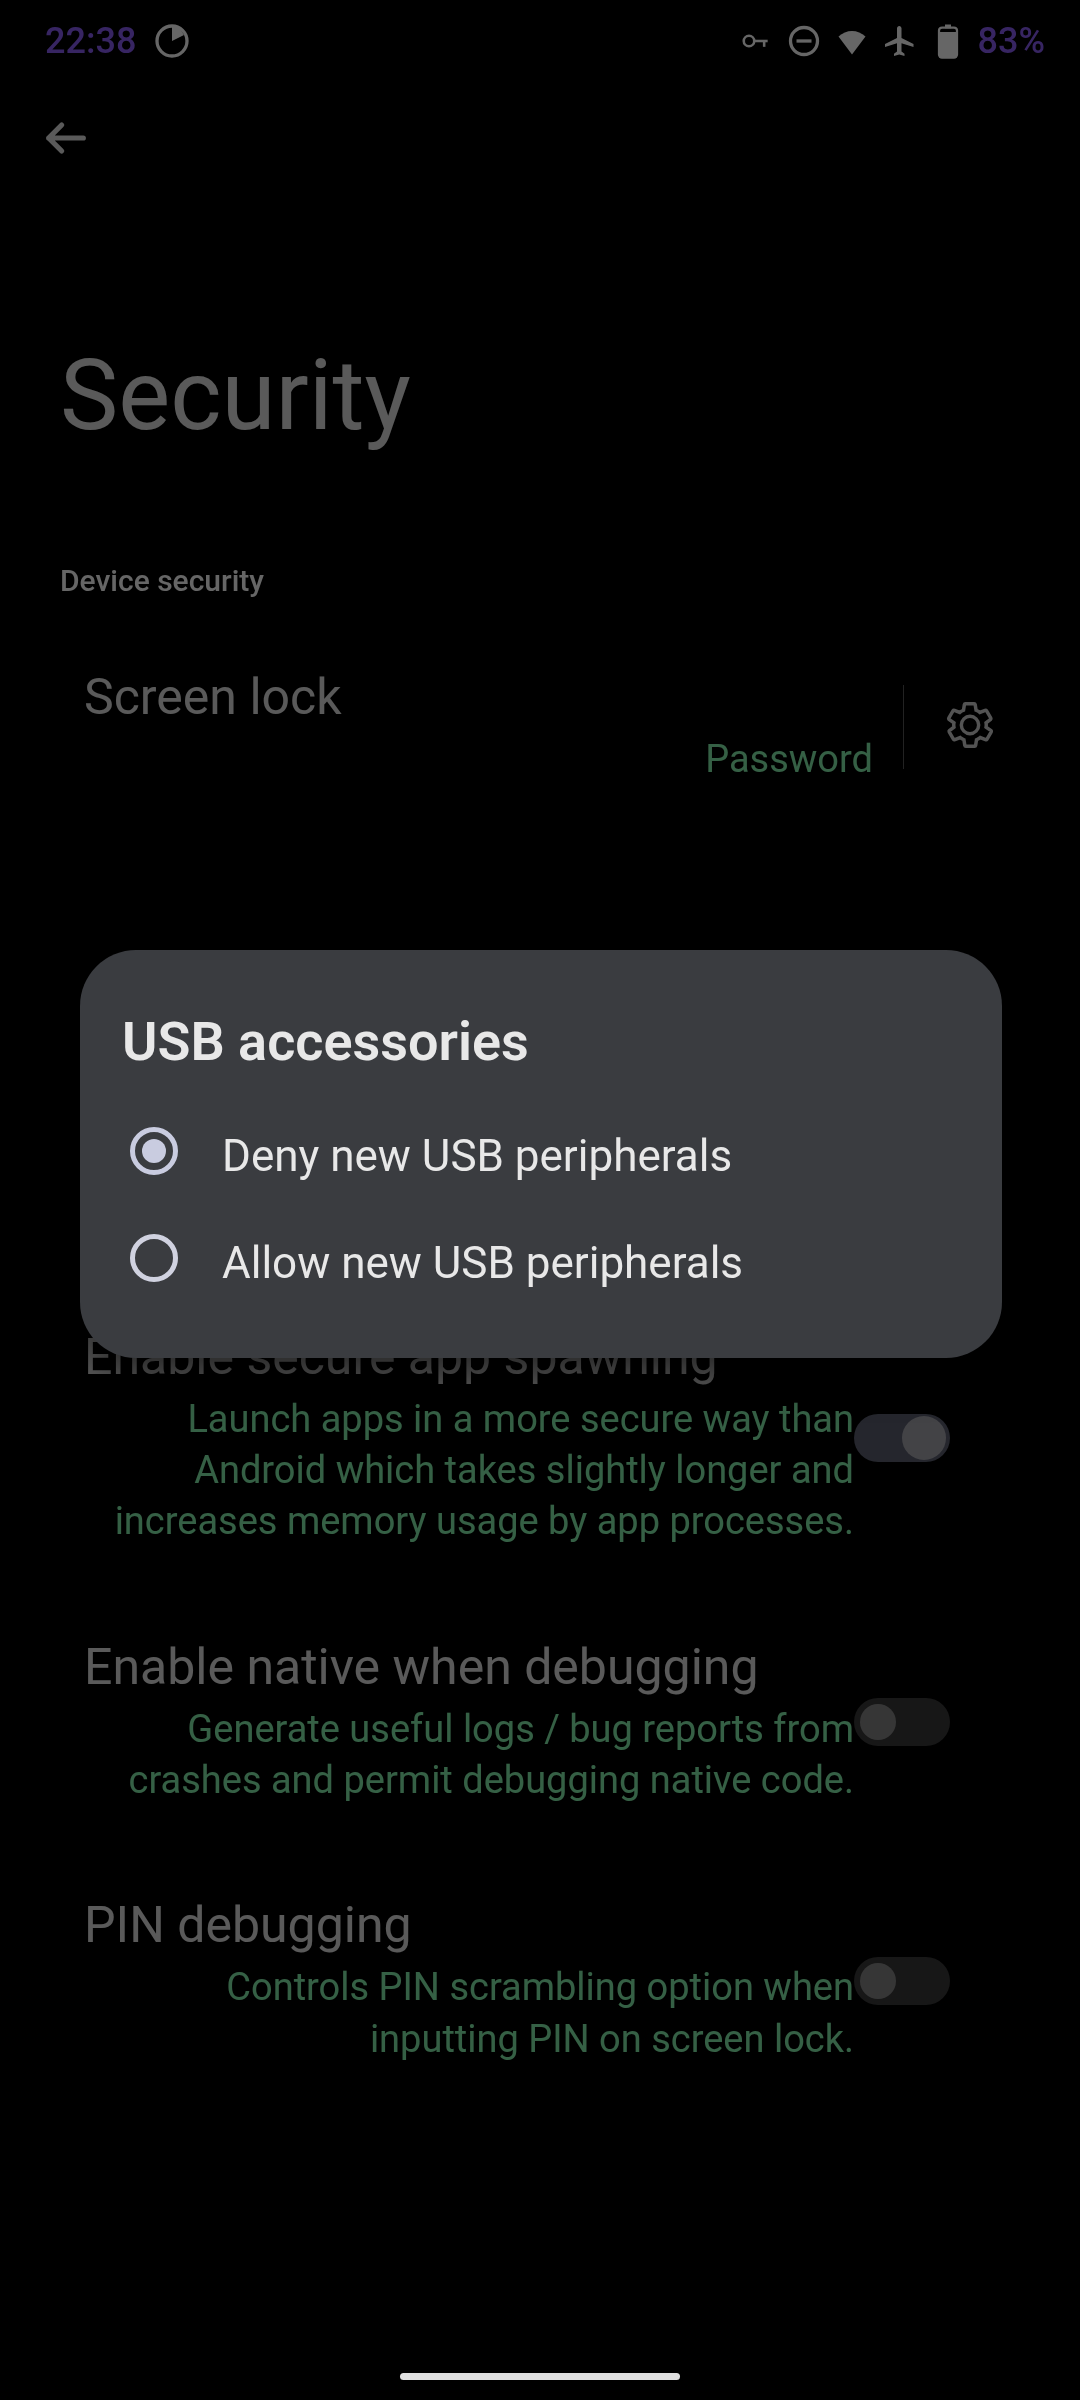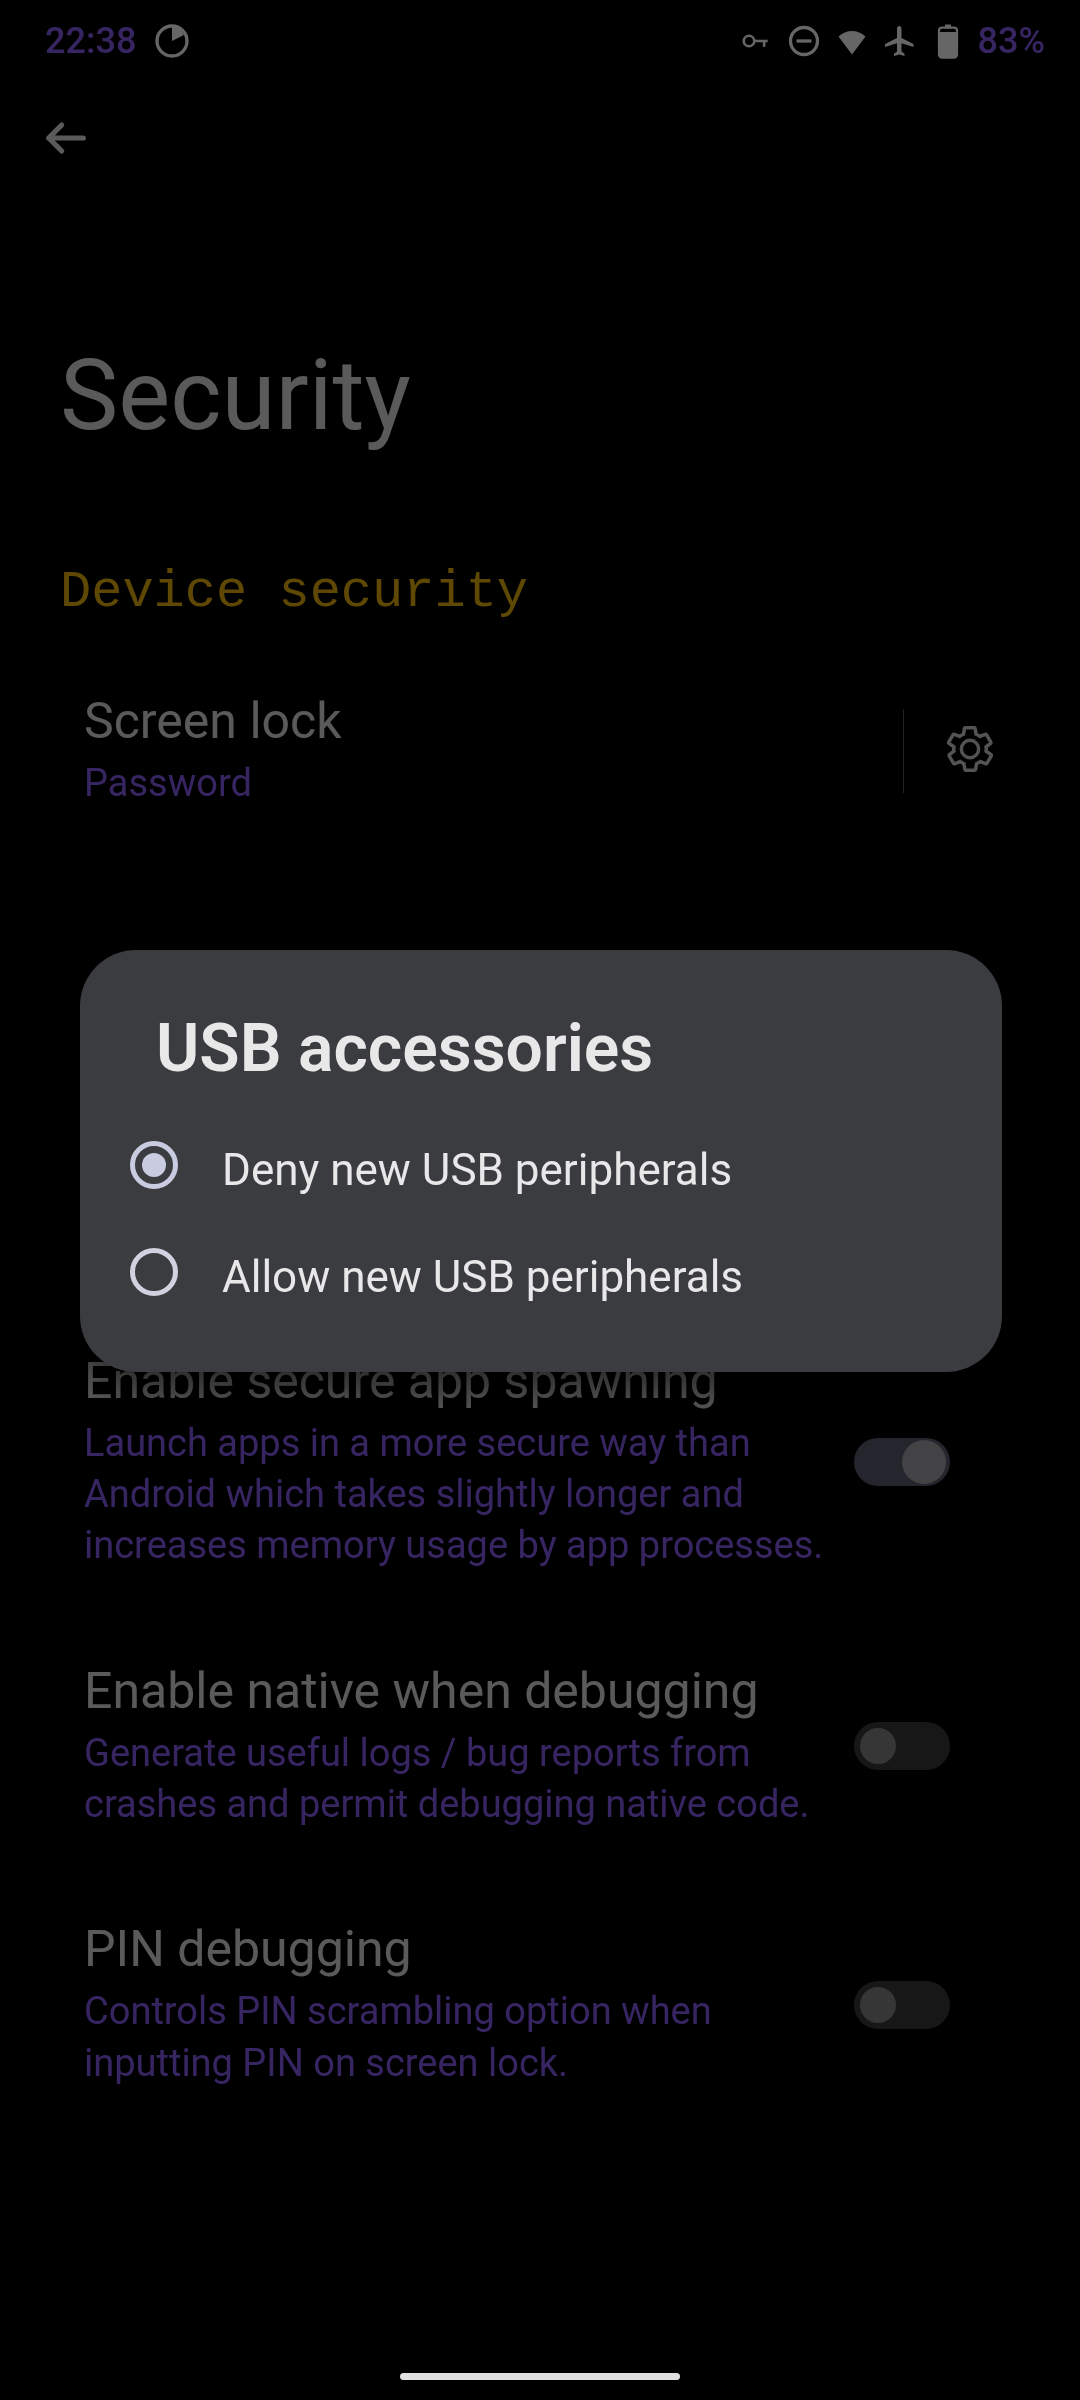--- a/index.html
+++ b/index.html
@@ -33,43 +33,43 @@
     
     .page-title {
       font-size: 98px;
       font-weight: 400;
       color: #e0e0e0;
       padding: 140px 60px 50px;
     }
     
     
     .section-header {
-      font-size: 52px;
+      font-size: 30px;
       font-weight: 500;
-      color: #eab308;
+      color: #ffffff;
       padding: 60px 60px 40px;
-      font-family: Liberation Mono, monospace;
     }
     
     
     .setting-row {
       display: flex;
       align-items: center;
       padding: 30px 84px 60px;
     }
     .setting-text { flex: 1; }
     .setting-title {
       font-size: 50px;
       color: #e0e0e0;
       margin-bottom: 8px;
     }
     .setting-subtitle {
       font-size: 38px;
-      color: #8b5cf6;
+      color: #86efac;
       line-height: 1.35;
+      text-align: right;
     }
     .setting-divider {
       width: 1px;
       height: 84px;
       background: #555;
       margin: 0 40px 0 30px;
     }
     
     
     .toggle {
@@ -111,24 +111,24 @@
       position: absolute;
       left: 80px;
       right: 78px;
       top: 950px;
       background: #3a3c40;
       border-radius: 56px;
       padding: 60px 0 40px;
       box-shadow: 0 16px 40px rgba(0,0,0,0.6);
     }
     .dialog-title {
-      font-size: 66px;
+      font-size: 54px;
       font-weight: 600;
       color: #e8e8e8;
-      padding: 0 76px 30px;
+      padding: 0 42px 30px;
     }
     .radio-option {
       display: flex;
       align-items: flex-start;
       padding: 24px 50px;
       gap: 44px;
     }
     .radio-outer {
       width: 48px;
       height: 48px;

